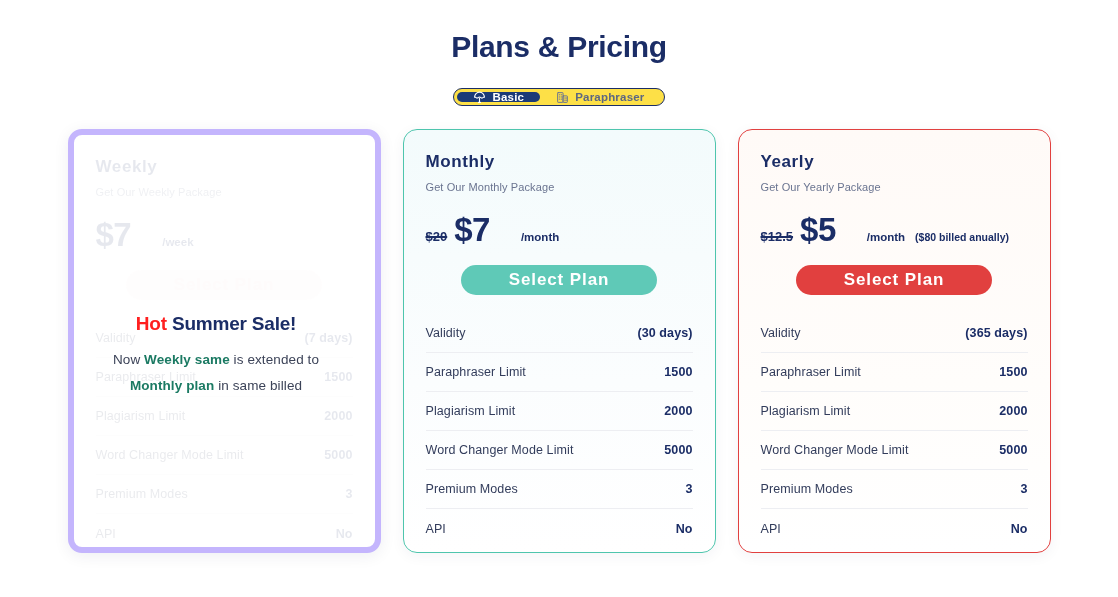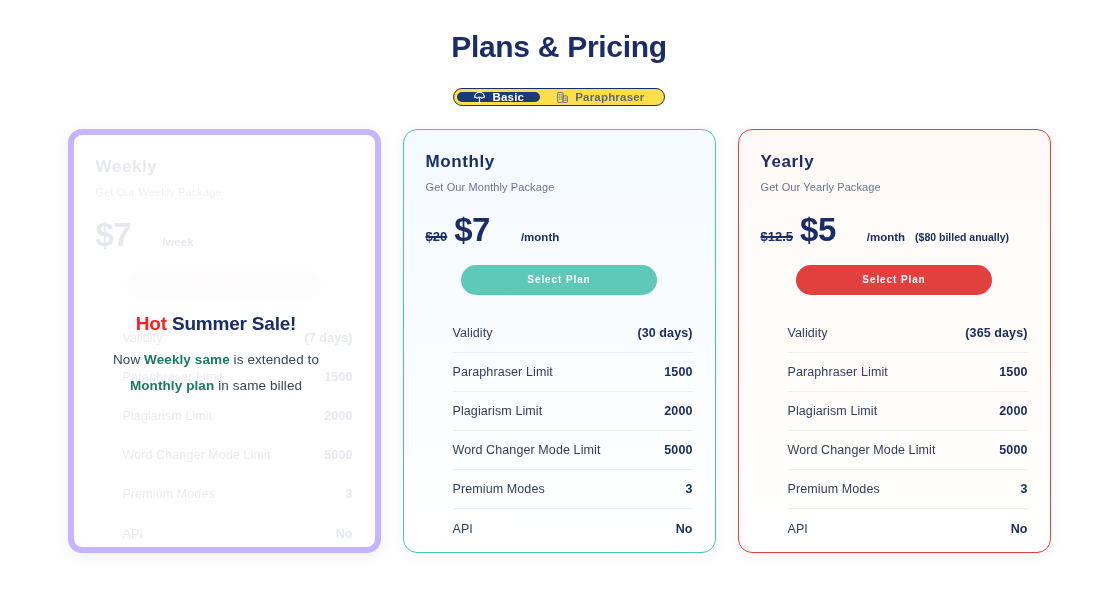--- a/index.html
+++ b/index.html
@@ -138,32 +138,32 @@
 
   .select-btn {
     display: block;
     width: 196px;
     margin: 16px auto 4px auto;
     height: 30px;
     line-height: 30px;
     text-align: center;
     border-radius: 999px;
     border: none;
-    font-size: 10px;
+    font-size: 17px;
     font-weight: bold;
     letter-spacing: 0.9px;
     color: #ffffff;
     cursor: pointer;
     font-family: "Liberation Sans", sans-serif;
   }
   .btn-teal { background: #5fc9b7; }
   .btn-red  { background: #e1403f; }
   .btn-ghost { background: #fdeeee; color: #f8dada; }
 
-  .features { margin-top: 19px; margin-left: 27px; }
+  .features { margin-top: 19px; }
   .feature-row {
     display: flex;
     justify-content: space-between;
     align-items: center;
     height: 39px;
     border-bottom: 1px solid #edeef2;
     font-size: 12.5px;
     color: #323c5b;
     letter-spacing: 0.1px;
   }

